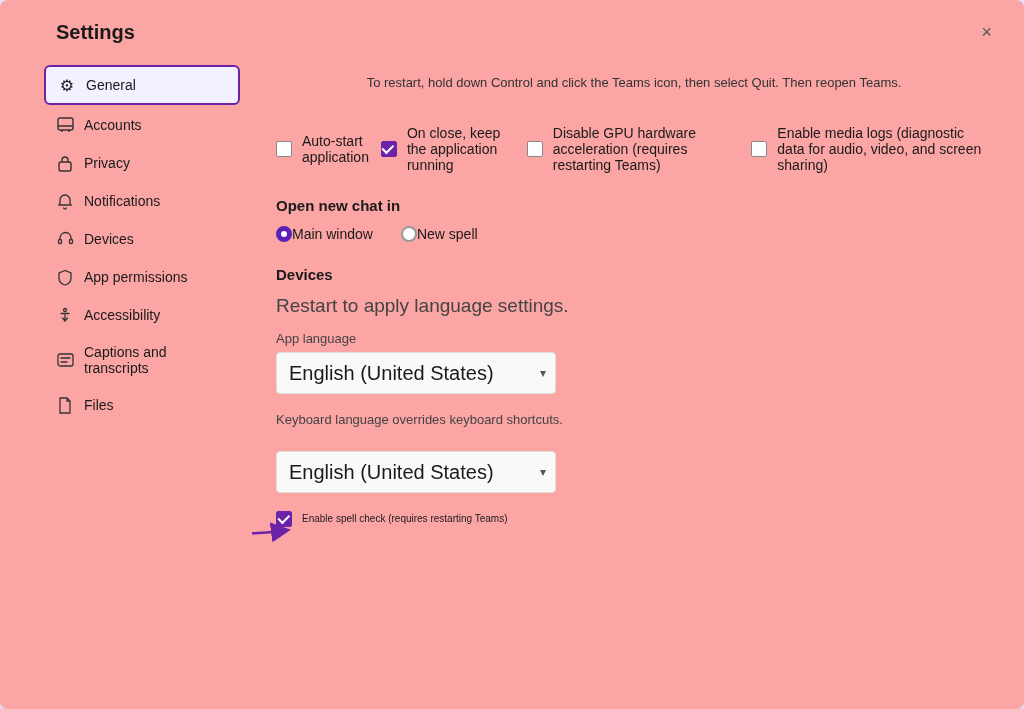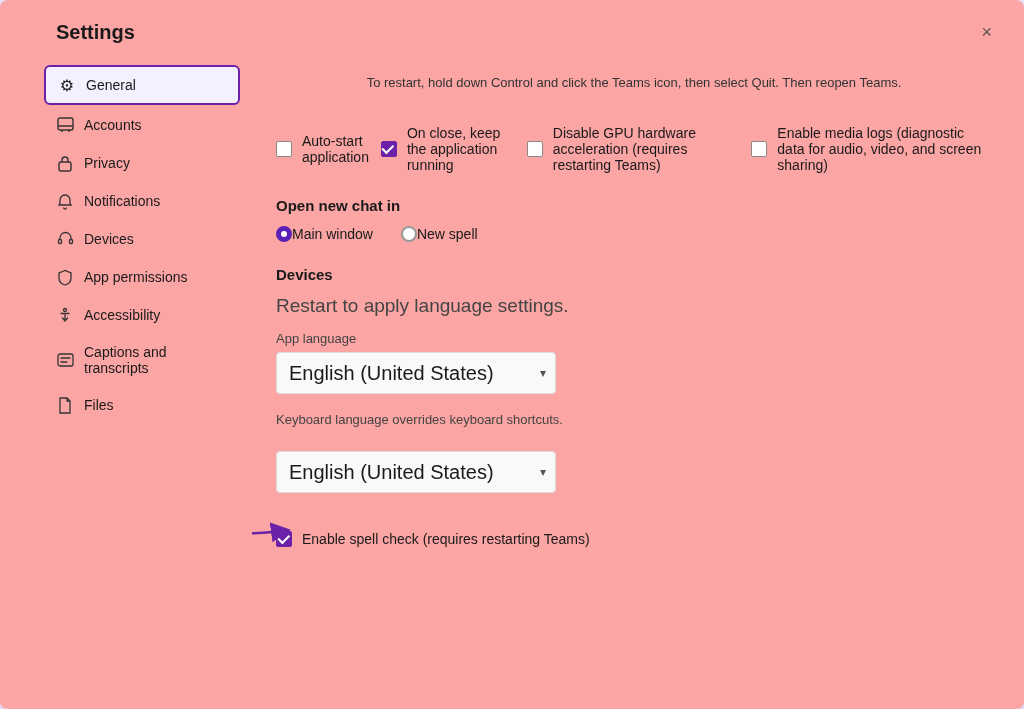--- a/index.html
+++ b/index.html
@@ -215,24 +215,24 @@
     }
     .keyboard-note {
       font-size: 13px;
       color: #444;
       margin-bottom: 24px;
     }
     .spell-check-row {
       display: flex;
       align-items: center;
       gap: 10px;
-      font-size: 14px;
-      color: #1a1a1a;
-      cursor: pointer;
-      margin-top: 20px;
+      font-size: 10px;
+      color: #1a1a1a;
+      cursor: pointer;
+      margin-top: 0;
     }
     
     .arrow-container {
       position: relative;
       display: flex;
       align-items: center;
       margin-top: 12px;
     }
     .arrow-svg {
       position: absolute;

